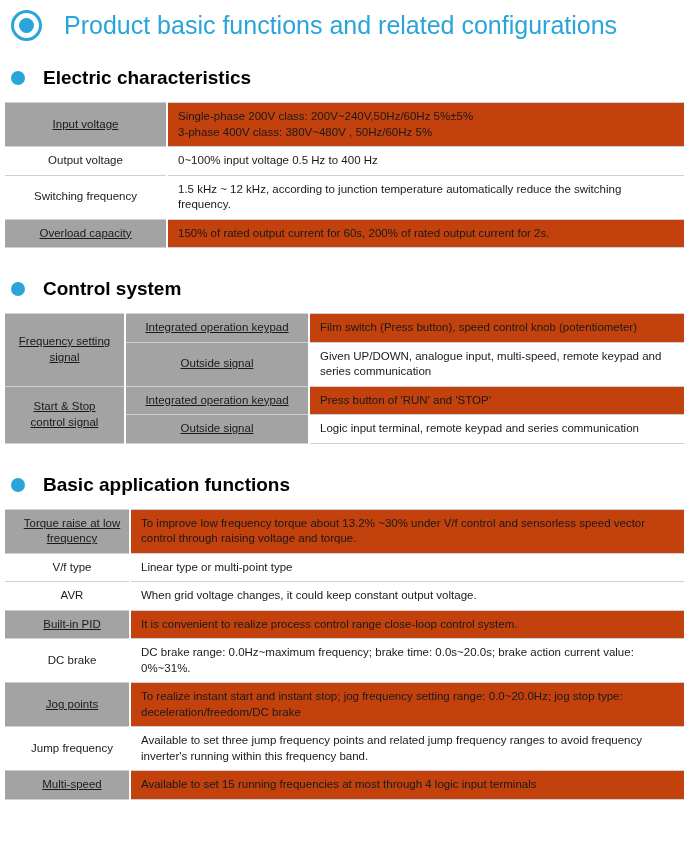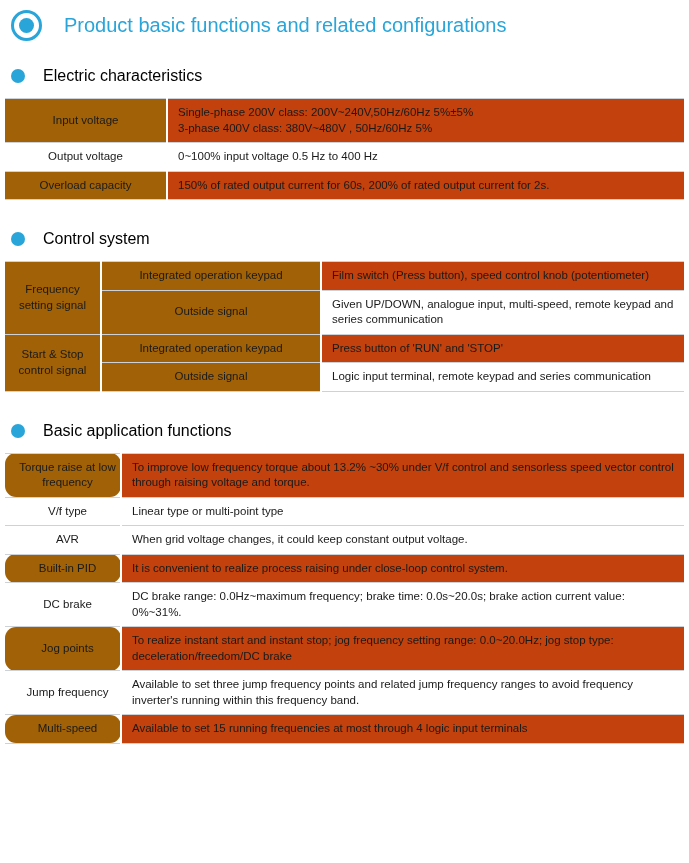--- a/index.html
+++ b/index.html
@@ -11,47 +11,47 @@
   }
   .page { padding: 8px 5px 0 5px; }
 
   
   .page-header { display: flex; align-items: center; gap: 22px; padding: 2px 0 0 6px; margin-bottom: 26px; }
   .ring-icon {
     width: 31px; height: 31px; border: 3px solid #29a5d9; border-radius: 50%;
     display: flex; align-items: center; justify-content: center; flex: 0 0 auto;
   }
   .ring-dot { width: 15px; height: 15px; border-radius: 50%; background: #29a5d9; }
-  .page-title { font-size: 20px; color: #29a5d9; font-weight: 500; margin: 0; }
+  .page-title { font-size: 25px; color: #29a5d9; font-weight: 500; margin: 0; }
 
   
   .sec-head { display: flex; align-items: center; gap: 18px; margin: 0 0 13px 6px; }
   .dot-icon { width: 14px; height: 14px; border-radius: 50%; background: #29a5d9; flex: 0 0 auto; }
-  .sec-title { font-size: 16px; font-weight: 400; color: #000; margin: 0; }
+  .sec-title { font-size: 19px; font-weight: 700; color: #000; margin: 0; }
 
   .section { margin-bottom: 30px; }
   .section:last-child { margin-bottom: 0; }
 
   
   table.spec { width: 100%; border-collapse: collapse; font-size: 11.5px; table-layout: fixed; }
   table.spec td {
     border-top: 1px solid #ccd2d7; border-bottom: 1px solid #ccd2d7;
     padding: 6px 10px; vertical-align: middle; line-height: 1.35;
   }
   td.lbl { text-align: center; border-right: 2px solid #ffffff; color: #1a1a1a; }
   td.val { text-align: left; white-space: pre-line; padding-left: 14px; }
-  tr.tint td.lbl, td.grp, td.chan { background: #a16207; }
+  tr.tint td.lbl, td.grp, td.chan { background: #a3a3a3; text-decoration: underline; }
   tr.tint td.val { background: #c2410c; }
   td.grp { text-align: center; border-right: 2px solid #ffffff; }
   td.chan { text-align: center; border-right: 2px solid #ffffff; }
 
   .electric-table td.lbl { width: 162px; }
-  .control-table td.grp { width: 96px; }
-  .control-table td.chan { width: 220px; }
-  .basic-table td.lbl { width: 116px; padding-left: 14px; padding-right: 4px; border-radius: 11px; }
+  .control-table td.grp { width: 120px; }
+  .control-table td.chan { width: 184px; }
+  .basic-table td.lbl { width: 125px; padding-left: 14px; padding-right: 4px; }
 </style>
 </head>
 <body>
 
 <div class="page">
 
   <div class="page-header">
     <span class="ring-icon">
         <span class="ring-dot"></span>
       </span>
@@ -66,20 +66,24 @@
     <table class="spec electric-table">
       <tbody>
         <tr class="tint">
           <td class="lbl">Input voltage</td>
           <td class="val">Single-phase 200V class: 200V~240V,50Hz/60Hz 5%±5%
 3-phase 400V class: 380V~480V , 50Hz/60Hz 5%</td>
         </tr>
         <tr>
           <td class="lbl">Output voltage</td>
           <td class="val">0~100% input voltage 0.5 Hz to 400 Hz</td>
+        </tr>
+        <tr>
+          <td class="lbl">Switching frequency</td>
+          <td class="val">1.5 kHz ~ 12 kHz, according to junction temperature automatically reduce the switching frequency.</td>
         </tr>
         <tr class="tint">
           <td class="lbl">Overload capacity</td>
           <td class="val">150% of rated output current for 60s, 200% of rated output current for 2s.</td>
         </tr>
       </tbody>
     </table>
   </div>
 
   <div class="section">
@@ -125,21 +129,21 @@
         <tr>
           <td class="lbl">V/f type</td>
           <td class="val">Linear type or multi-point type</td>
         </tr>
         <tr>
           <td class="lbl">AVR</td>
           <td class="val">When grid voltage changes, it could keep constant output voltage.</td>
         </tr>
         <tr class="tint">
           <td class="lbl">Built-in PID</td>
-          <td class="val">It is convenient to realize process raising under close-loop control system.</td>
+          <td class="val">It is convenient to realize process control range close-loop control system.</td>
         </tr>
         <tr>
           <td class="lbl">DC brake</td>
           <td class="val">DC brake range: 0.0Hz~maximum frequency; brake time: 0.0s~20.0s; brake action current value: 0%~31%.</td>
         </tr>
         <tr class="tint">
           <td class="lbl">Jog points</td>
           <td class="val">To realize instant start and instant stop; jog frequency setting range: 0.0~20.0Hz; jog stop type: deceleration/freedom/DC brake</td>
         </tr>
         <tr>

